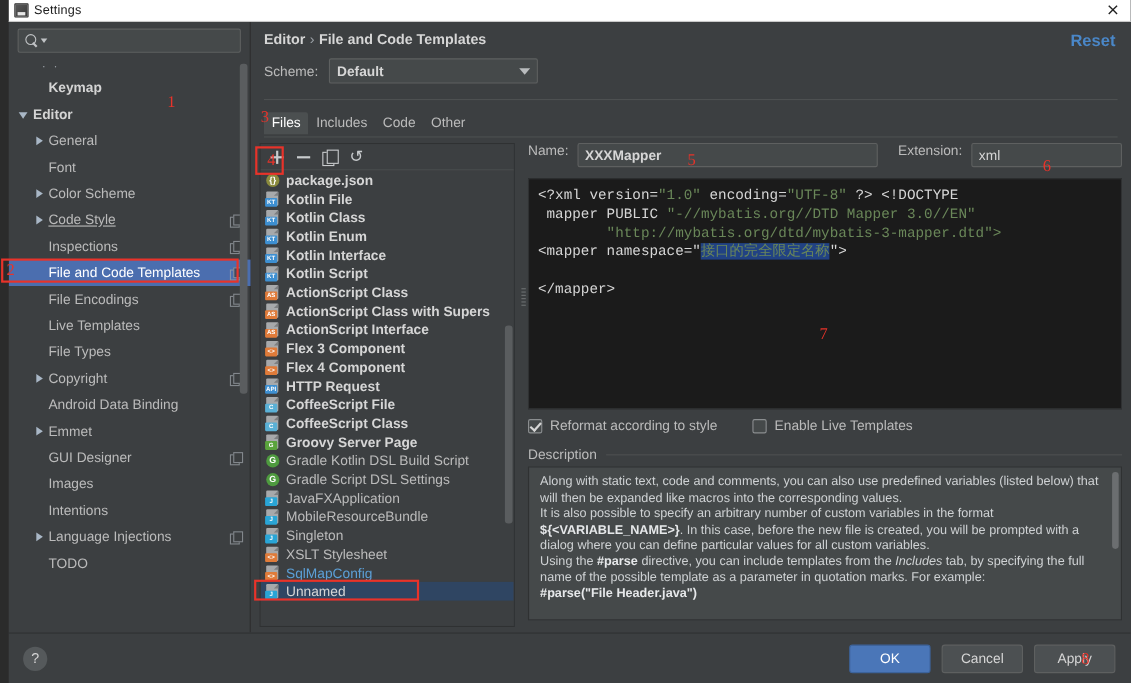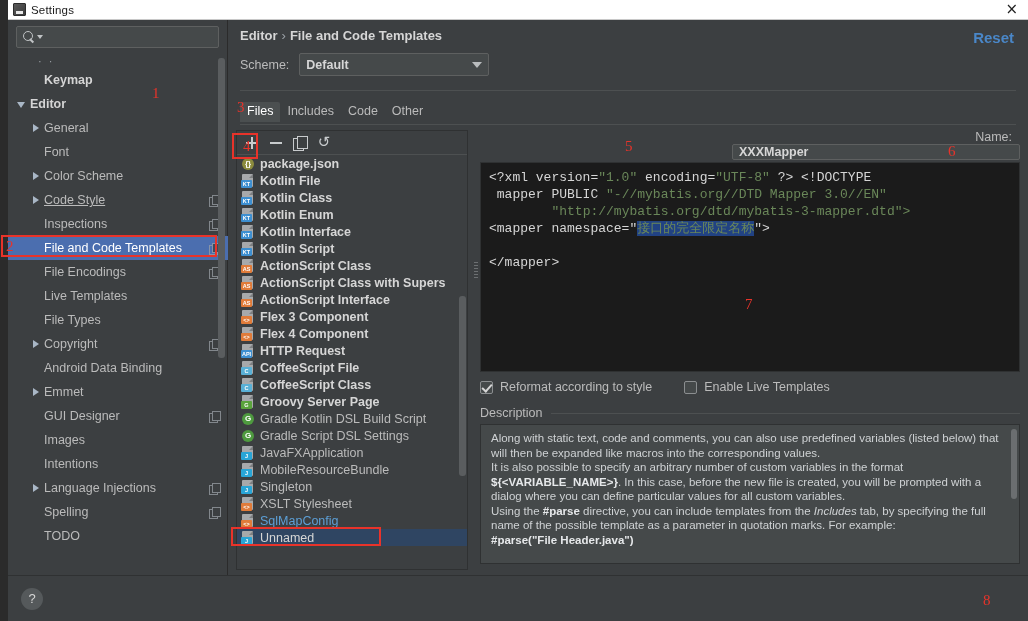--- a/index.html
+++ b/index.html
@@ -234,21 +234,21 @@
     background:#5a5d5f; border-radius:3px;
   }
   
   .splitter {
     position:absolute; left:244px; top:230px; width:8px; height:40px;
     display:flex; flex-direction:column; justify-content:center; align-items:center; gap:2px;
   }
   .splitter i { display:block; width:4px;height:1px;background:#6d7072; }
   
   .edit-side { position:absolute; left: 252px; top:110px; right:8px; height:440px; }
-  .name-row { display:flex; align-items:flex-end; height:24px;flex-direction:column; }
+  .name-row { display:flex; align-items:flex-start; height:24px; }
   .fld-label { font-size:12.5px; color:#bbbbbb; margin-right:8px; }
   .fld {
     background:#45494a; border:1px solid #5e6060; border-radius:2px;
     height:22px; display:flex; align-items:center; padding:0 6px;
     color:#d6d6d6; font-size:12.5px;
   }
   .fld-name { width: 288px; font-weight: bold; }
   .fld-ext  { width: 144px; }
   .code-area {
     position:absolute; left:0; right:0; top:32px; height:210px;
@@ -414,25 +414,20 @@
           <span class="tree-arrow"></span>
           <span class="tree-label">Intentions</span>
         </div>
         <div class="tree-row" style="padding-left: 22px;">
           <span class="tree-arrow closed"></span>
           <span class="tree-label">Language Injections</span>
           <span class="copy-badge"></span>
         </div>
         <div class="tree-row" style="padding-left: 22px;">
           <span class="tree-arrow"></span>
-          <span class="tree-label">Spelling</span>
-          <span class="copy-badge"></span>
-        </div>
-        <div class="tree-row" style="padding-left: 22px;">
-          <span class="tree-arrow"></span>
           <span class="tree-label">TODO</span>
         </div>
       </div>
     <div class="sidebar-scroll"></div>
   </div>
 
   <div class="content">
 
     <div class="breadcrumb">
       <span>Editor</span><span class="sep">›</span><span>File and Code Templates</span>
@@ -701,20 +696,30 @@
           <div><span>Using the </span><b>#parse</b><span> directive, you can include templates from the </span><i>Includes</i><span> tab, by specifying the full name of the possible template as a parameter in quotation marks. For example:</span></div>
           <div><b>#parse("File Header.java")</b></div>
           <div class="desc-scroll"></div>
         </div>
       </div>
     </div>
   </div>
 
   <div class="bottombar">
     <div class="help-btn">?</div>
+    <div class="btns">
+      <div class="btn primary">OK</div>
+      <div class="btn">Cancel</div>
+      <div class="btn">
+        <svg class="cursor-arrow" width="11" height="15" viewBox="0 0 11 15">
+          <path d="M0.5,0.5 L0.5,12 L3.4,9.2 L5.4,13.6 L7.2,12.8 L5.3,8.6 L9.4,8.4 Z" fill="#eeeeee" stroke="#222222" stroke-width="0.9"></path>
+        </svg>
+        <span>Apply</span>
+      </div>
+    </div>
   </div>
 
   <div class="anno-box" style="left:232px;top:133px;width:26px;height:26px;"></div>
   <div class="anno-box" style="left:1px;top:235px;width:216px;height:22px;"></div>
   <div class="anno-box" style="left:231px;top:527px;width:150px;height:19px;"></div>
 
   <div id="annos">
       <div class="anno" style="left: 152px; top: 85px;">1</div>
       <div class="anno" style="left: 6px; top: 238px;">2</div>
       <div class="anno" style="left: 237px; top: 99px;">3</div>

